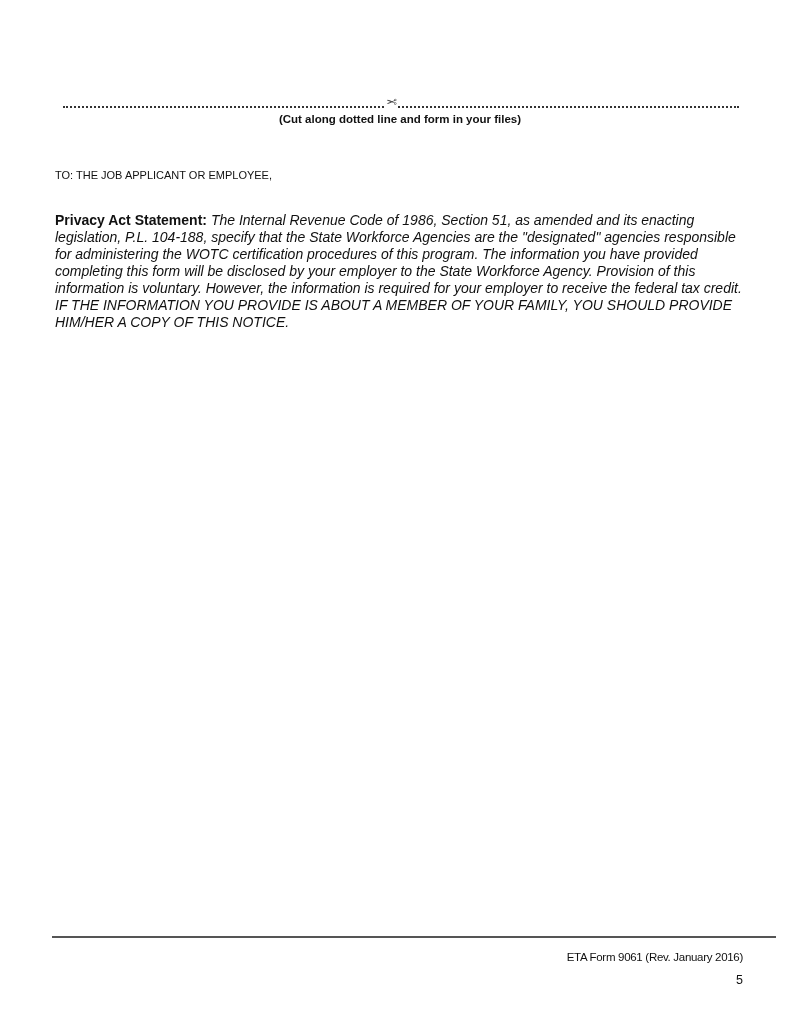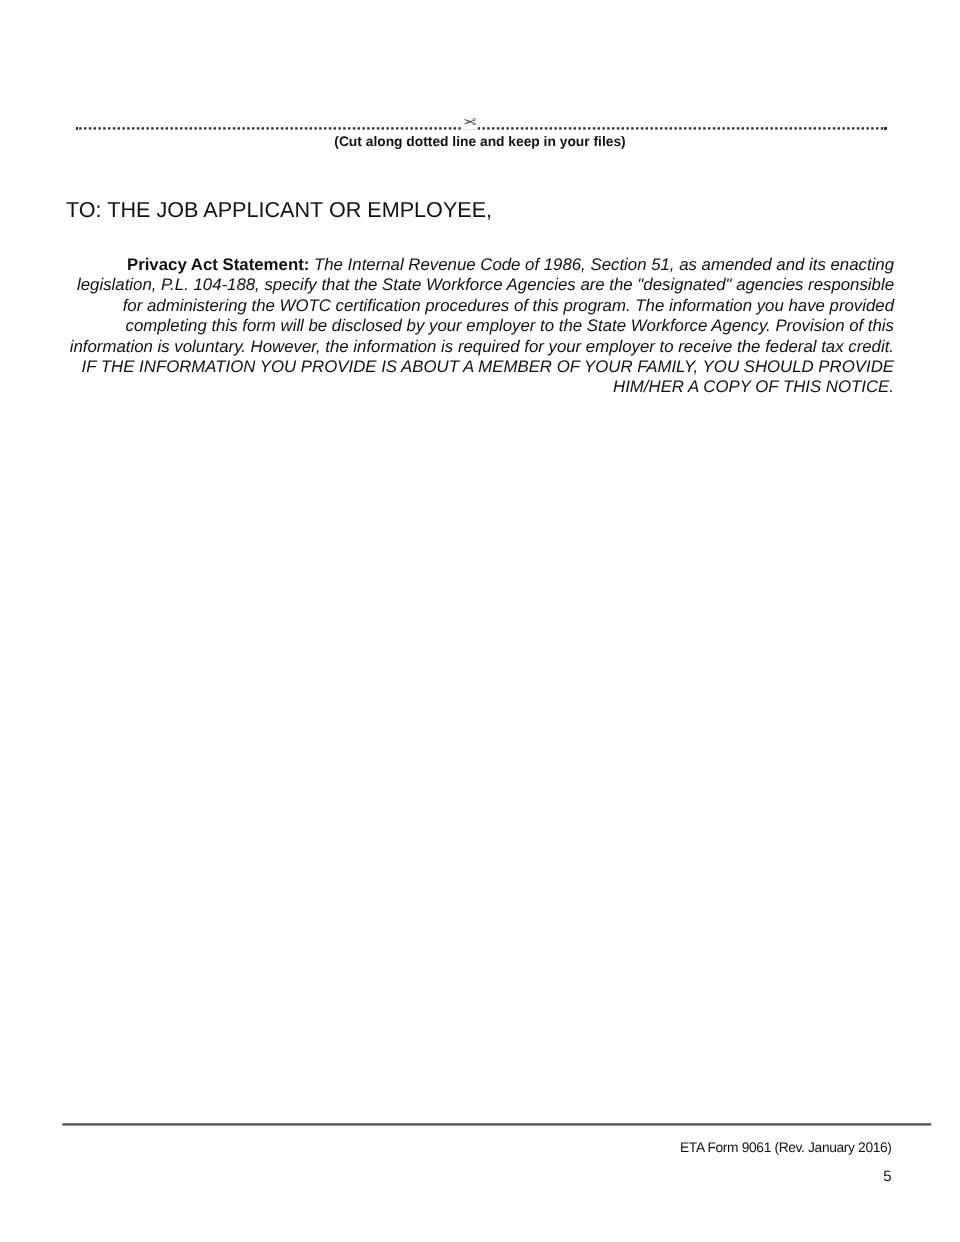--- a/index.html
+++ b/index.html
@@ -47,21 +47,21 @@
       top: 112px;
       text-align: center;
       font-size: 11.5px;
       font-weight: bold;
       line-height: 14px;
     }
     .salutation {
       position: absolute;
       left: 55px;
       top: 166px;
-      font-size: 18px;
+      font-size: 11px;
       line-height: 18px;
     }
     .privacy {
       position: absolute;
       left: 55px;
       top: 212px;
       width: 690px;
       font-size: 14px;
       line-height: 17px;
     }
@@ -97,25 +97,25 @@
     }
   </style>
 </head>
 <body>
 
 <div class="cut-line">
   <div class="dots"></div>
   <span class="scissors">✂</span>
 </div>
 
-<div class="cut-caption">(Cut along dotted line and keep in your files)</div>
+<div class="cut-caption">(Cut along dotted line and form in your files)</div>
 
 <div class="salutation">TO: THE JOB APPLICANT OR EMPLOYEE,</div>
 
-<p class="privacy" style="margin:0;text-align:right;">
+<p class="privacy" style="margin:0;">
   <span class="label">Privacy Act Statement:</span>
   <span class="body">The Internal Revenue Code of 1986, Section 51, as amended and its enacting legislation, P.L. 104-188, specify that the State Workforce Agencies are the "designated" agencies responsible for administering the WOTC certification procedures of this program. The information you have provided completing this form will be disclosed by your employer to the State Workforce Agency. Provision of this information is voluntary. However, the information is required for your employer to receive the federal tax credit. IF THE INFORMATION YOU PROVIDE IS ABOUT A MEMBER OF YOUR FAMILY, YOU SHOULD PROVIDE HIM/HER A COPY OF THIS NOTICE.</span>
 </p>
 
 <div class="footer-rule"></div>
 
 <div class="form-id">ETA Form 9061 (Rev. January 2016)</div>
 
 <div class="page-number">5</div>
 

